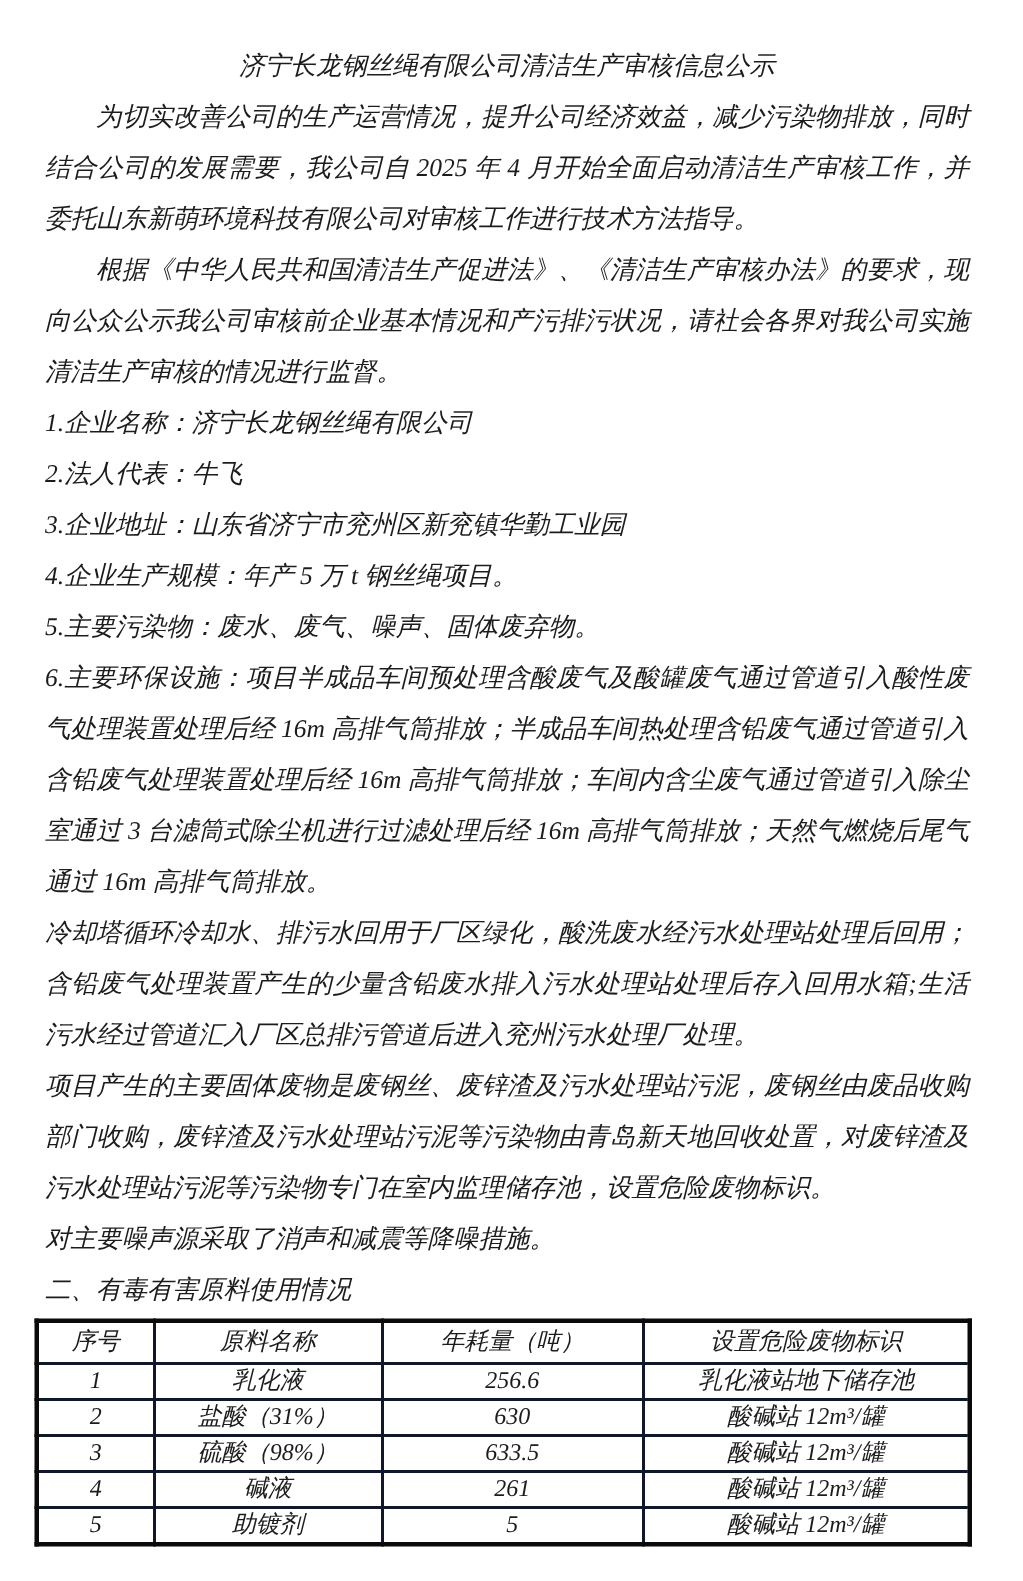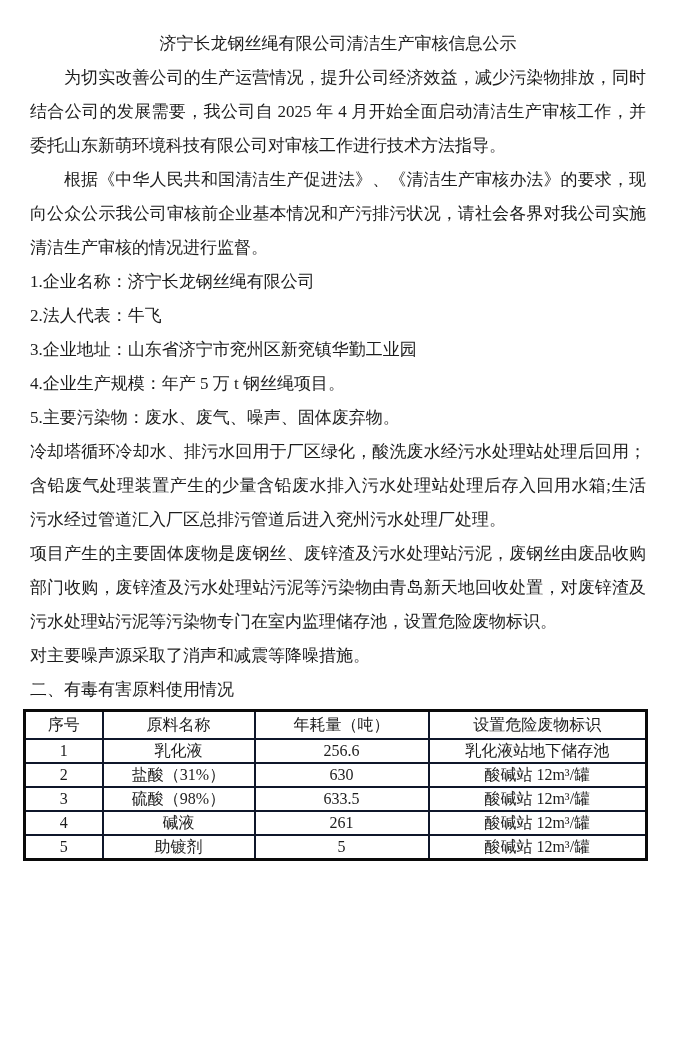--- a/index.html
+++ b/index.html
@@ -8,20 +8,21 @@
     width: 682px;
     height: 1054px;
     box-sizing: border-box;
     background: #ffffff;
     padding: 27px 36px 0 30px;
     color: #1c1c1c;
     font-family: "Liberation Serif", "DejaVu Serif", serif;
     font-size: 17px;
     line-height: 34px;
     overflow: hidden;
+    font-style: italic;
   }
   .doc-title {
     text-align: center;
     white-space: nowrap;
   }
   .para {
     margin: 0;
     text-align: justify;
     text-justify: inter-character;
     word-break: break-all;
@@ -58,20 +59,21 @@
 
   <p class="para indent">为切实改善公司的生产运营情况，提升公司经济效益，减少污染物排放，同时结合公司的发展需要，我公司自 2025 年 4 月开始全面启动清洁生产审核工作，并委托山东新萌环境科技有限公司对审核工作进行技术方法指导。</p>
   <p class="para indent">根据《中华人民共和国清洁生产促进法》、《清洁生产审核办法》的要求，现向公众公示我公司审核前企业基本情况和产污排污状况，请社会各界对我公司实施清洁生产审核的情况进行监督。</p>
 
 
   <p class="para">1.企业名称：济宁长龙钢丝绳有限公司</p>
   <p class="para">2.法人代表：牛飞</p>
   <p class="para">3.企业地址：山东省济宁市兖州区新兖镇华勤工业园</p>
   <p class="para">4.企业生产规模：年产 5 万 t 钢丝绳项目。</p>
   <p class="para">5.主要污染物：废水、废气、噪声、固体废弃物。</p>
+  <p class="para">6.主要环保设施：项目半成品车间预处理含酸废气及酸罐废气通过管道引入酸性废气处理装置处理后经 16m 高排气筒排放；半成品车间热处理含铅废气通过管道引入含铅废气处理装置处理后经 16m 高排气筒排放；车间内含尘废气通过管道引入除尘室通过 3 台滤筒式除尘机进行过滤处理后经 16m 高排气筒排放；天然气燃烧后尾气通过 16m 高排气筒排放。</p>
 
   <p class="para">冷却塔循环冷却水、排污水回用于厂区绿化，酸洗废水经污水处理站处理后回用；含铅废气处理装置产生的少量含铅废水排入污水处理站处理后存入回用水箱;生活污水经过管道汇入厂区总排污管道后进入兖州污水处理厂处理。</p>
   <p class="para">项目产生的主要固体废物是废钢丝、废锌渣及污水处理站污泥，废钢丝由废品收购部门收购，废锌渣及污水处理站污泥等污染物由青岛新天地回收处置，对废锌渣及污水处理站污泥等污染物专门在室内监理储存池，设置危险废物标识。</p>
   <p class="para">对主要噪声源采取了消声和减震等降噪措施。</p>
 
   <p class="para">二、有毒有害原料使用情况</p>
 
   <table class="materials-table">
     <colgroup>
       <col style="width:78px">

